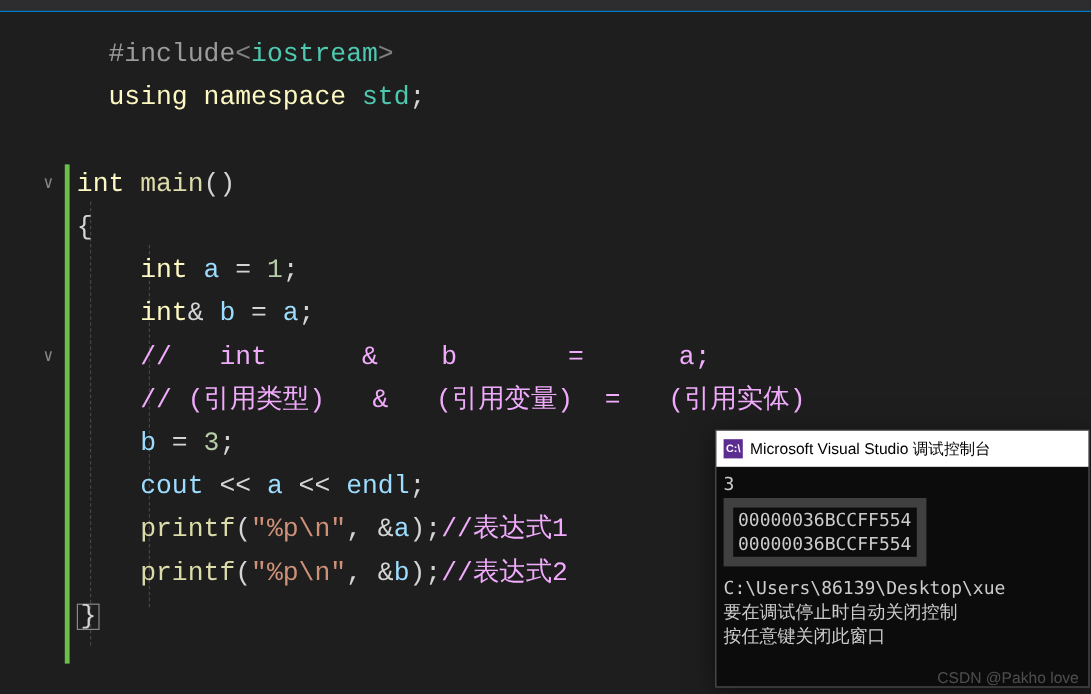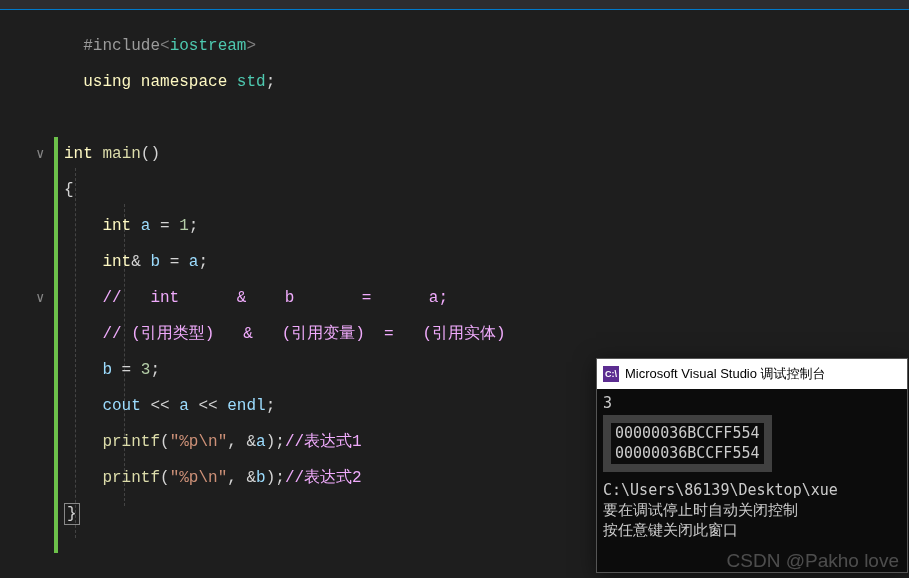--- a/index.html
+++ b/index.html
@@ -47,21 +47,21 @@
   .code-area {
     flex: 1;
     padding-top: 18px;
     padding-left: 4px;
   }
   .line {
     height: 36px;
     line-height: 36px;
     white-space: pre;
     position: relative;
-    font-size: 16px;
+    font-size: 22px;
   }
   .block-guides {
     position: absolute;
     left: 64px;
     top: 168px;
     pointer-events: none;
   }
   .guide {
     position: absolute;
     border-left: 1px dashed #444;
@@ -131,21 +131,21 @@
     border: 8px solid #404040;
     display: inline-block;
     padding: 0 4px 1px 4px;
     margin-top: 2px;
   }
   .watermark {
     position: absolute;
     right: 10px;
     bottom: 6px;
     color: rgba(200,200,200,.35);
-    font-size: 19px;
+    font-size: 13px;
     font-family: 'Microsoft YaHei', sans-serif;
     margin-left: 31px;
   }
 </style>
 </head>
 <body>
 
 <div class="top-border"></div>
 
 <div class="editor">

